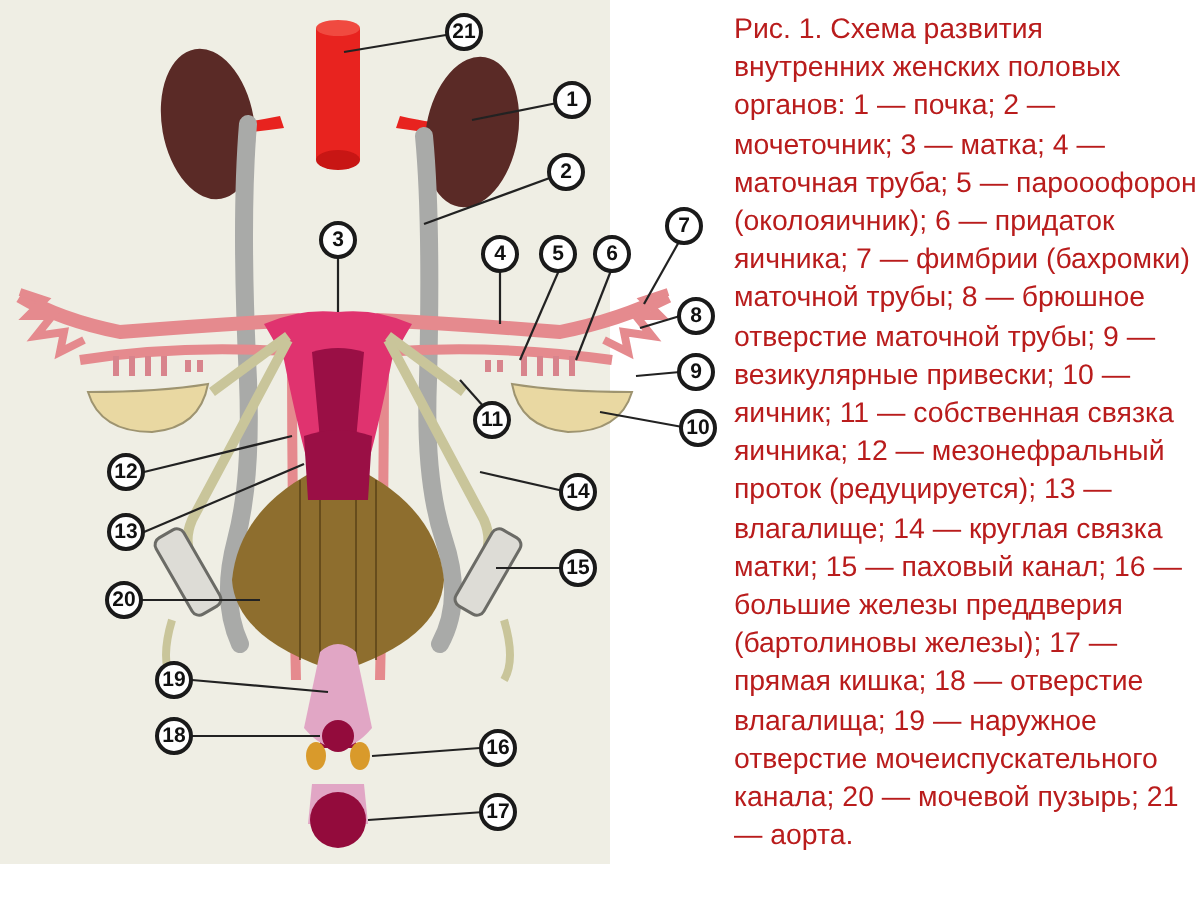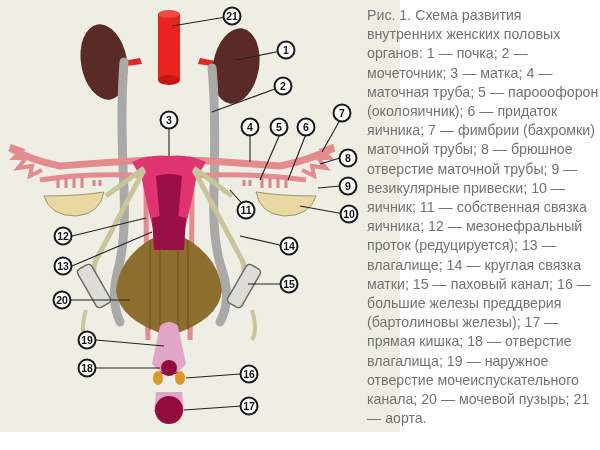--- a/index.html
+++ b/index.html
@@ -1,19 +1,19 @@
 <!DOCTYPE html>
 <html><head>
 <meta charset="utf-8">
 <style>
   html, body { margin: 0; padding: 0; background: #ffffff; }
   body { width: 600px; height: 450px; position: relative; overflow: hidden; font-family: "Liberation Sans", sans-serif; }
-  .panel { position: absolute; left: 0; top: 0; width: 400px; height: 432px; background: #efeee4; }
+  .panel { position: absolute; left: 0; top: 0; width: 305px; height: 432px; background: #efeee4; }
   .panel svg { position: absolute; left: 0; top: 0; }
-  .caption { position: absolute; left: 367px; top: 6px; width: 232px; font-size: 14.2px; line-height: 19.2px; color: #737373; }
+  .caption { position: absolute; left: 367px; top: 6px; width: 232px; font-size: 14.2px; line-height: 19.2px; color: #b91c1c; }
   .callout circle { fill: #ffffff; stroke: #1a1a1a; stroke-width: 2; }
   .callout text { font-family: "Liberation Sans", sans-serif; font-size: 10.5px; font-weight: bold; fill: #111; text-anchor: middle; dominant-baseline: central; }
   .leader { stroke: #222; stroke-width: 1.1; fill: none; }
 </style>
 </head>
 <body>
 
 <div class="panel">
   <svg width="363" height="432" viewBox="0 0 363 432">
 

